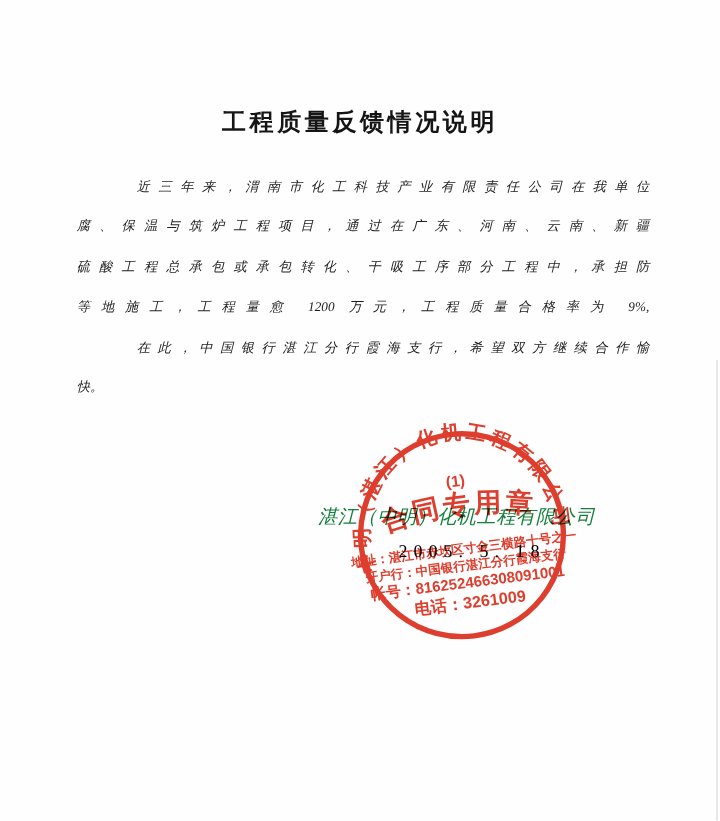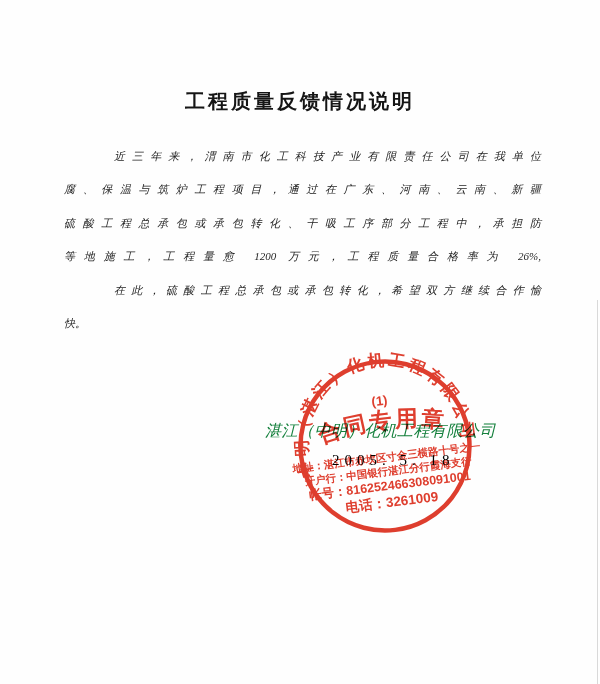--- a/index.html
+++ b/index.html
@@ -70,22 +70,22 @@
 <body>
 
 <div class="page">
 
   <div class="doc-title">工程质量反馈情况说明</div>
 
   <div class="body-text">
     <div class="b-line justify indent">近三年来，渭南市化工科技产业有限责任公司在我单位</div>
     <div class="b-line justify">腐、保温与筑炉工程项目，通过在广东、河南、云南、新疆</div>
     <div class="b-line justify">硫酸工程总承包或承包转化、干吸工序部分工程中，承担防</div>
-    <div class="b-line justify">等地施工，工程量愈 1200 万元，工程质量合格率为 26%,</div>
-    <div class="b-line justify indent">在此，硫酸工程总承包或承包转化，希望双方继续合作愉</div>
+    <div class="b-line justify">等地施工，工程量愈 1200 万元，工程质量合格率为 9%,</div>
+    <div class="b-line justify indent">在此，中国银行湛江分行霞海支行，希望双方继续合作愉</div>
     <div class="b-line">快。</div>
   </div>
 
   <div class="signature">湛江（中明）化机工程有限公司</div>
   <div class="sig-date">2005. 5. 18</div>
 
   <div class="seal">
     <svg width="178" height="178" viewBox="0 0 178 178">
       <circle cx="89" cy="89" r="84.5" fill="none" stroke="#dd2f1e" stroke-width="4.5"></circle>
       <path id="sealArc" d="M 16,112 A 77.5,77.5 0 1 1 162,112" fill="none"></path>

